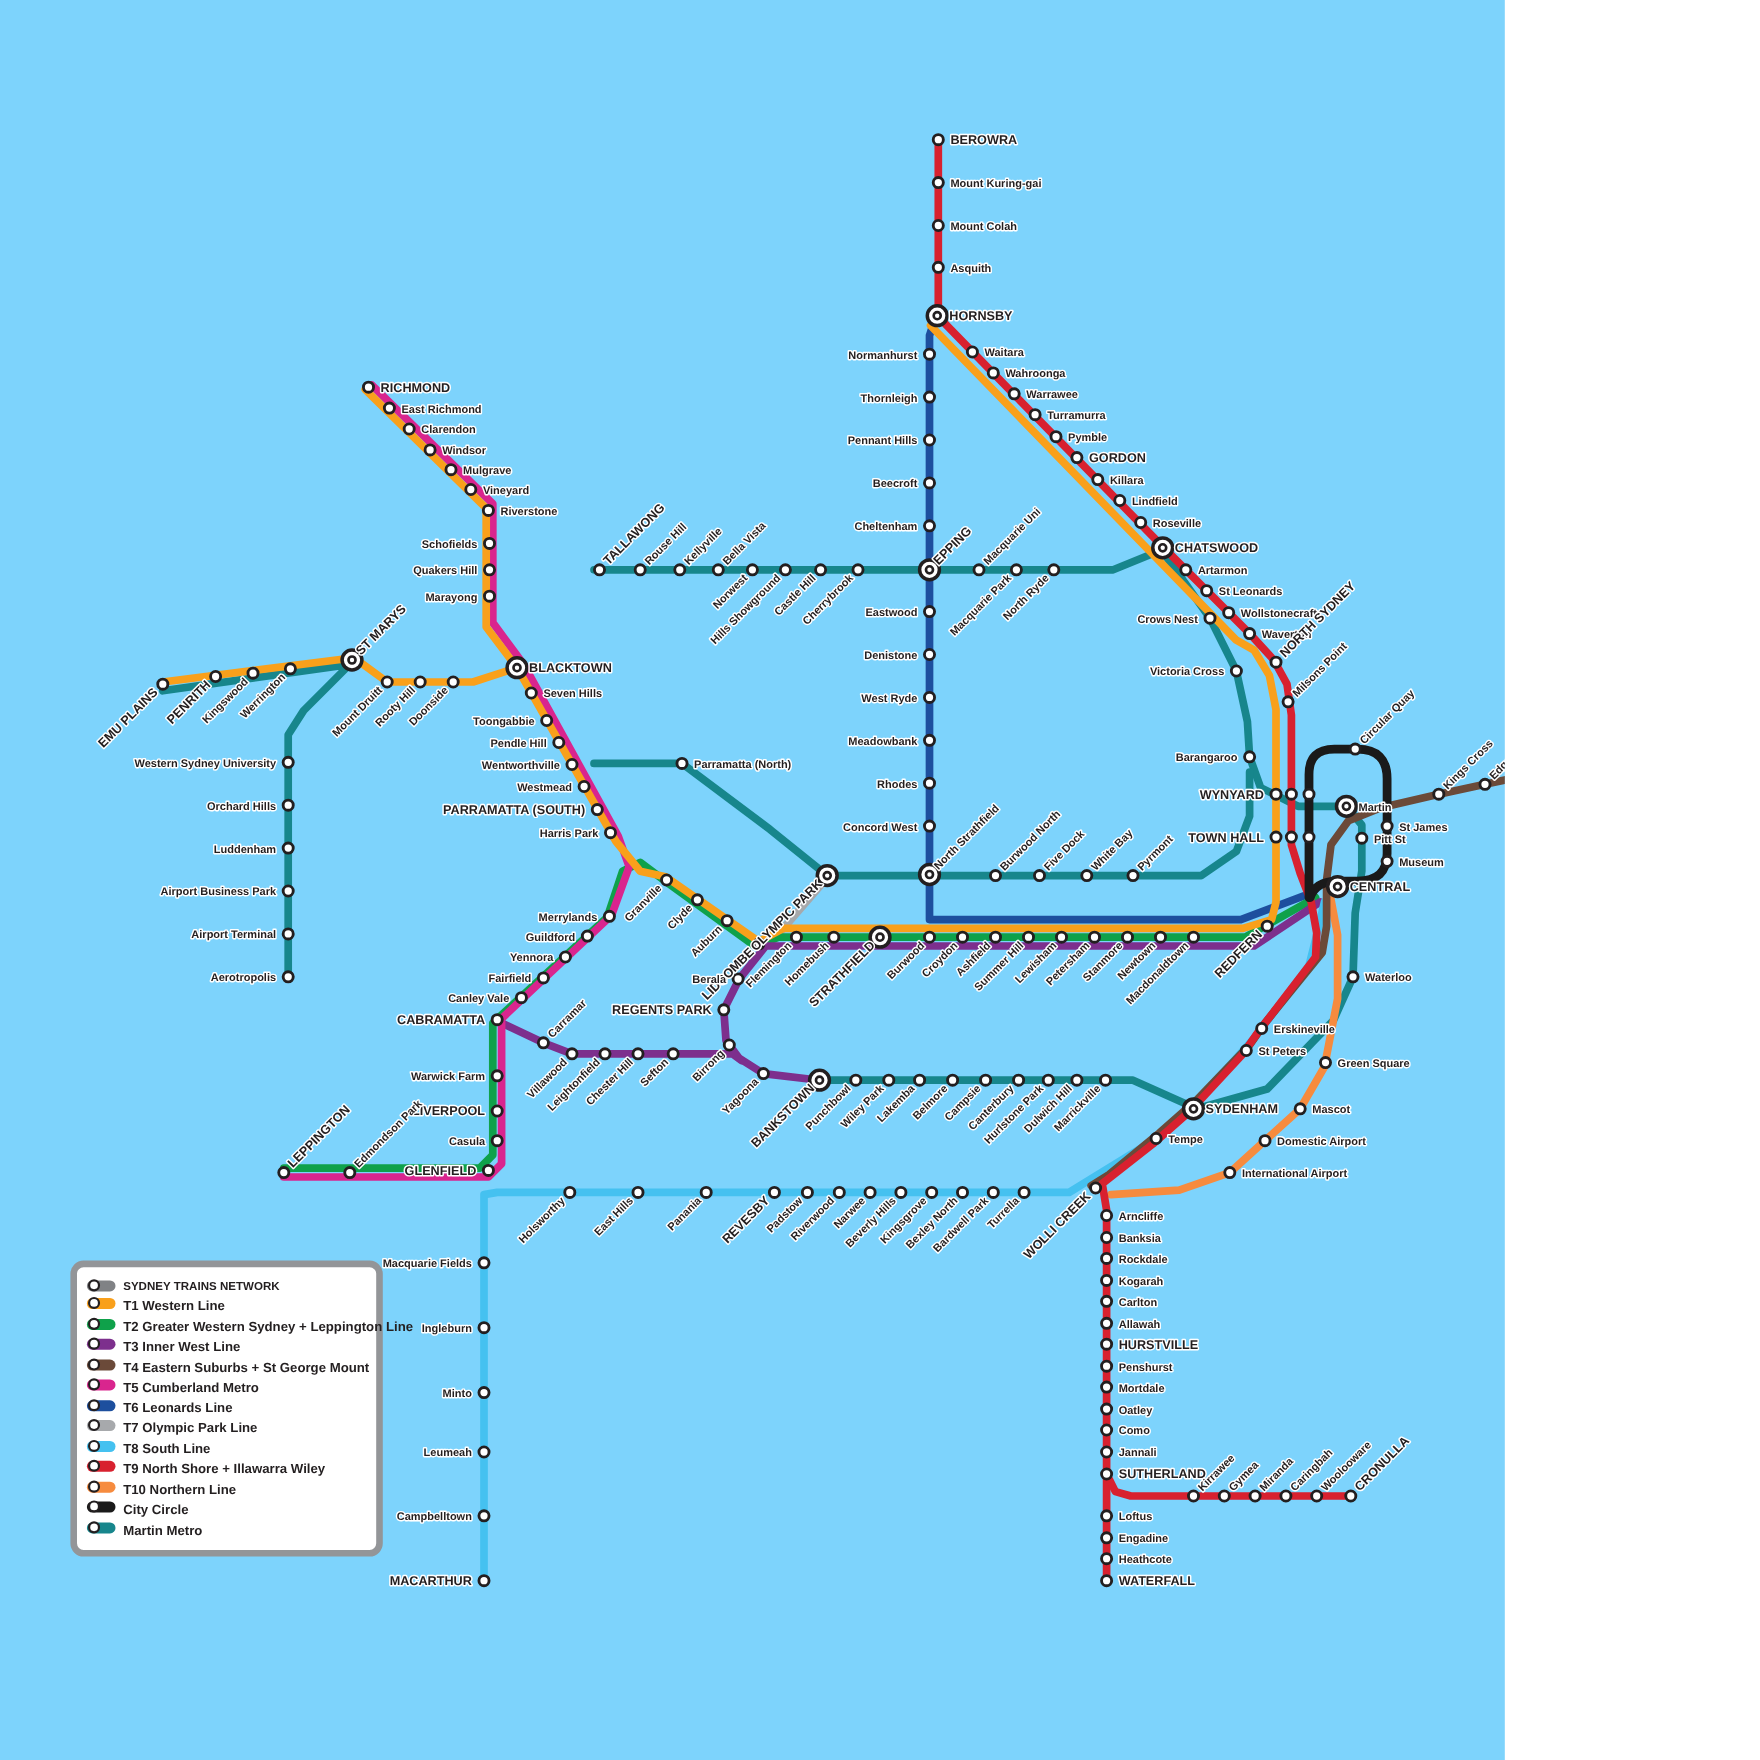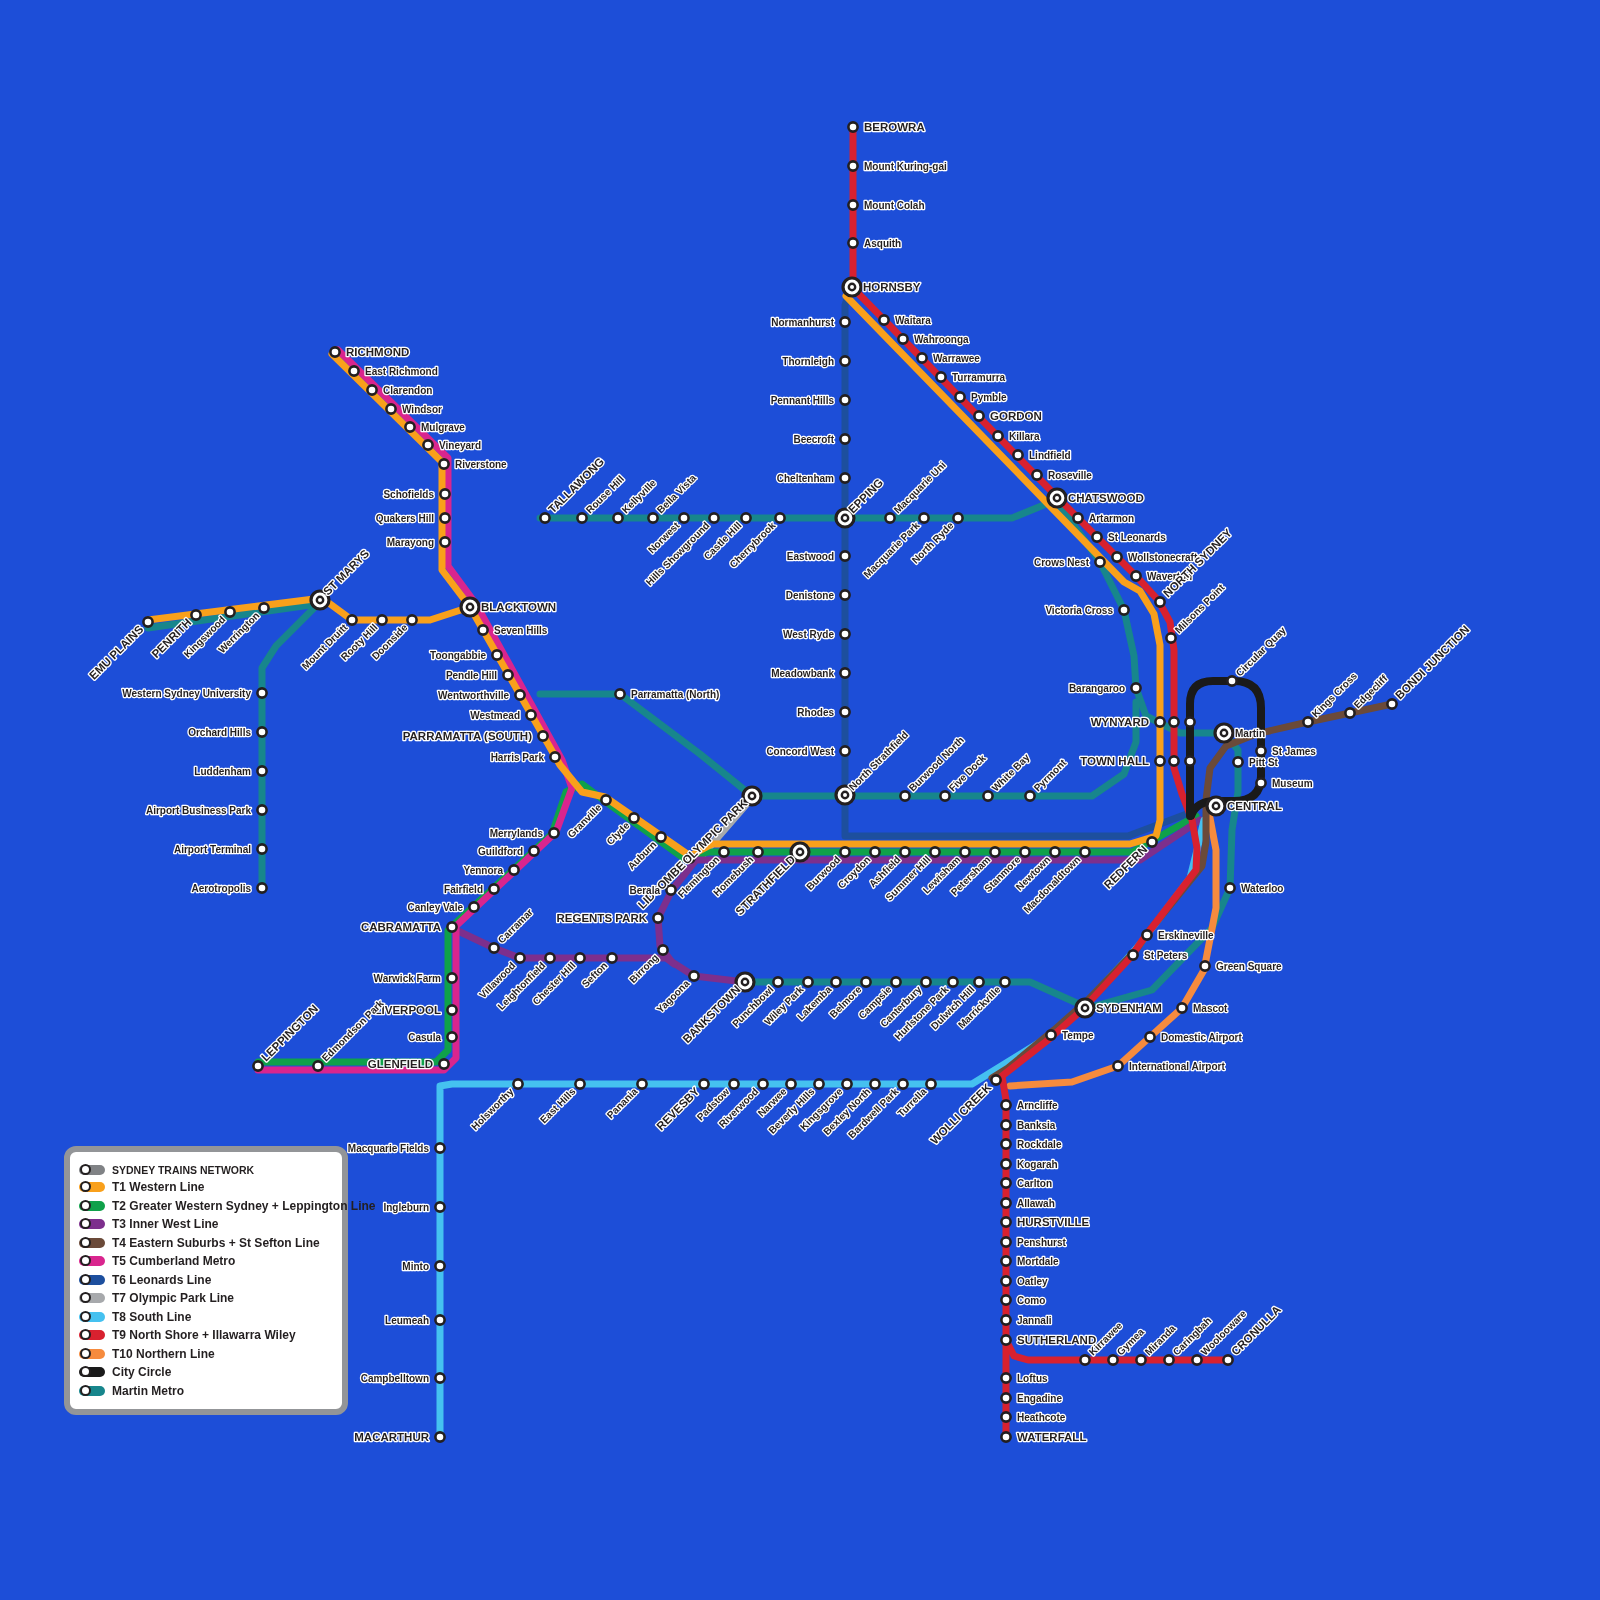--- a/index.html
+++ b/index.html
@@ -1,20 +1,20 @@
 <!DOCTYPE html>
 <html><head>
 <meta charset="utf-8">
 <style>
   html,body{margin:0;padding:0;background:#ffffff;}
-  #map-wrap{position:relative;width:1600px;height:1600px;font-family:"Liberation Sans",sans-serif;background:#1d4ed8;overflow:hidden;}
+  #map-wrap{position:relative;width:1368px;height:1600px;font-family:"Liberation Sans",sans-serif;background:#7dd3fc;overflow:hidden;}
   svg text.lbl{font-family:"Liberation Sans",sans-serif;font-size:10px;font-weight:700;fill:#231F20;stroke:#ffffff;stroke-width:2.6px;paint-order:stroke;stroke-linejoin:round;}
   svg text.lbl.major{font-size:11.5px;font-weight:800;}
   #legend{position:absolute;left:64px;top:1146px;width:284px;background:#ffffff;border:6px solid #939598;border-radius:12px;padding:7px 9px;box-sizing:border-box;}
-  .legend-item{display:flex;align-items:center;gap:7px;margin:4.5px 0;}
+  .legend-item{display:flex;gap:7px;margin:4.5px 0;}
   .swatch{position:relative;display:inline-block;width:26px;height:10px;border-radius:5px;flex:0 0 auto;}
   .swdot{position:absolute;left:1px;top:-1px;width:7px;height:7px;background:#fff;border:2px solid #231F20;border-radius:50%;}
   .leglabel{font-size:12px;font-weight:700;color:#231F20;white-space:nowrap;}
   .title-row .leglabel{font-size:10.5px;font-weight:800;}
 </style>
 </head>
 <body>
 
 <div id="map-wrap">
   <svg id="map-svg" width="1600" height="1600" viewBox="0 0 1600 1600">
@@ -472,21 +472,21 @@
         <div class="legend-item">
           <span class="swatch" style="background: rgb(125, 47, 141);">
             <span class="swdot"></span>
           </span>
           <span class="leglabel">T3 Inner West Line</span>
         </div>
         <div class="legend-item">
           <span class="swatch" style="background: rgb(107, 74, 57);">
             <span class="swdot"></span>
           </span>
-          <span class="leglabel">T4 Eastern Suburbs + St Sefton Line</span>
+          <span class="leglabel">T4 Eastern Suburbs + St George Mount</span>
         </div>
         <div class="legend-item">
           <span class="swatch" style="background: rgb(217, 37, 142);">
             <span class="swdot"></span>
           </span>
           <span class="leglabel">T5 Cumberland Metro</span>
         </div>
         <div class="legend-item">
           <span class="swatch" style="background: rgb(29, 79, 158);">
             <span class="swdot"></span>

